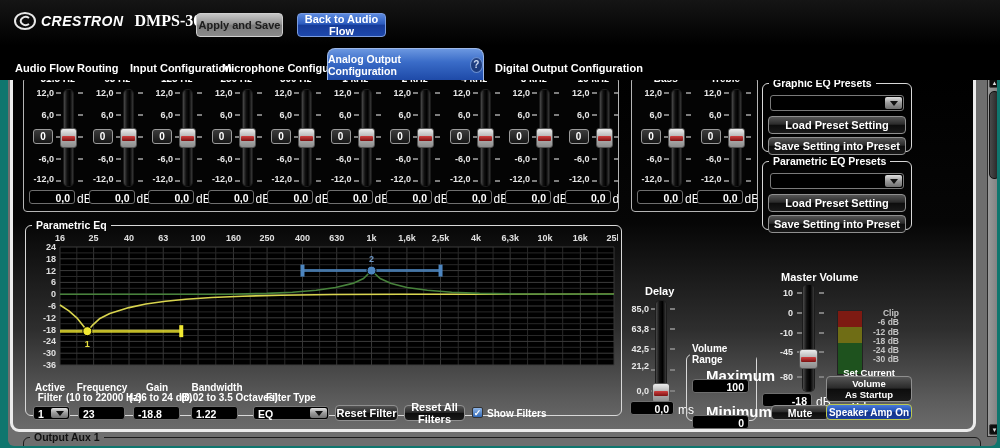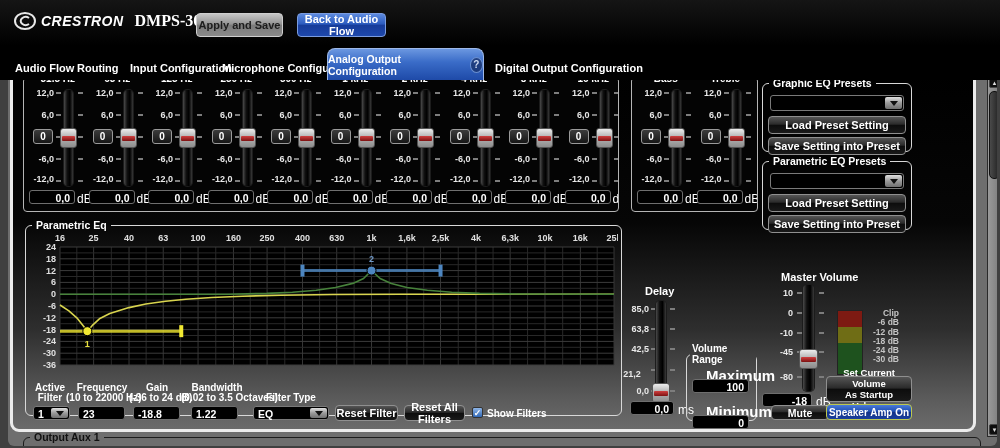--- a/index.html
+++ b/index.html
@@ -1,17 +1,17 @@
 <!DOCTYPE html>
 <html><head>
 <meta charset="utf-8">
 <style>
   * { margin:0; padding:0; box-sizing:border-box; }
   body { width:1000px; height:448px; background:#000; font-family:"Liberation Sans", sans-serif; overflow:hidden; }
-  #page { position:relative; width:1000px; height:448px; background:#404040; }
+  #page { position:relative; width:1000px; height:448px; background:#0f766e; }
 
   
   #topbar { position:absolute; left:0; top:0; width:1000px; height:45px; background:linear-gradient(180deg,#151515,#000); }
   .logo-wrap { position:absolute; left:14px; top:12px; display:flex; align-items:center; gap:5px; }
   .brand { color:#fff; font-size:14px; font-weight:bold; font-style:italic; letter-spacing:.5px; }
   .model { color:#fff; font-size:16px; font-weight:bold; font-family:"Liberation Serif", serif; margin-left:6px; }
   .btn { display:flex; align-items:center; justify-content:center; text-align:center; color:#fff; font-size:11px; font-weight:bold;
          background:linear-gradient(180deg,#555,#2b2b2b 45%,#0d0d0d 52%,#191919); border:1px solid #8f8f8f; border-radius:4px; cursor:default; }
   .btn-gray { background:linear-gradient(180deg,#c6c6c6,#949494 45%,#7b7b7b 52%,#8a8a8a); border:1px solid #cfcfcf; color:#1c1c1c; }
   .btn-blue { background:linear-gradient(180deg,#5d8ade,#2c5cc0 45%,#173c9a 52%,#1e48ac); border:1px solid #7a9ce0; }
@@ -84,21 +84,21 @@
 
   
   .slider-group { position:absolute; }
   #delay-group { left:608px; top:208px; width:84px; height:138px; }
   #master-group { left:744px; top:194px; width:115px; height:158px; }
   .sg-label { position:absolute; color:#fff; font-size:11px; font-weight:bold; white-space:nowrap; }
   .stick { position:absolute; color:#e8e8e8; font-size:9px; font-weight:bold; width:34px; text-align:right; }
   .sdash { position:absolute; width:5px; height:2px; background:#7d7d7d; }
   #delay-group .stick { left:-6px; }
   #delay-group .stick:nth-of-type(2){top:23px;} #delay-group .stick:nth-of-type(3){top:43px;}
-  #delay-group .stick:nth-of-type(4){top:63px;} #delay-group .stick:nth-of-type(5){top:88px;text-align:center;}
+  #delay-group .stick:nth-of-type(4){top:63px;} #delay-group .stick:nth-of-type(5){top:80px;}
   #delay-group .stick:nth-of-type(6){top:105px;}
   #master-group .stick { left:2px; }
   #master-group .stick:nth-of-type(2){top:21px;} #master-group .stick:nth-of-type(3){top:41px;}
   #master-group .stick:nth-of-type(4){top:61px;} #master-group .stick:nth-of-type(5){top:80px;}
   #master-group .stick:nth-of-type(6){top:105px;}
 
   
   #volrange-box { left:673px; top:270px; width:71px; height:78px; }
   #volrange-box legend { font-size:10px; margin-left:3px; padding:0 2px; }
   .vr-label { position:absolute; left:6px; color:#fff; font-size:15px; font-weight:bold;padding-left:13px; }

